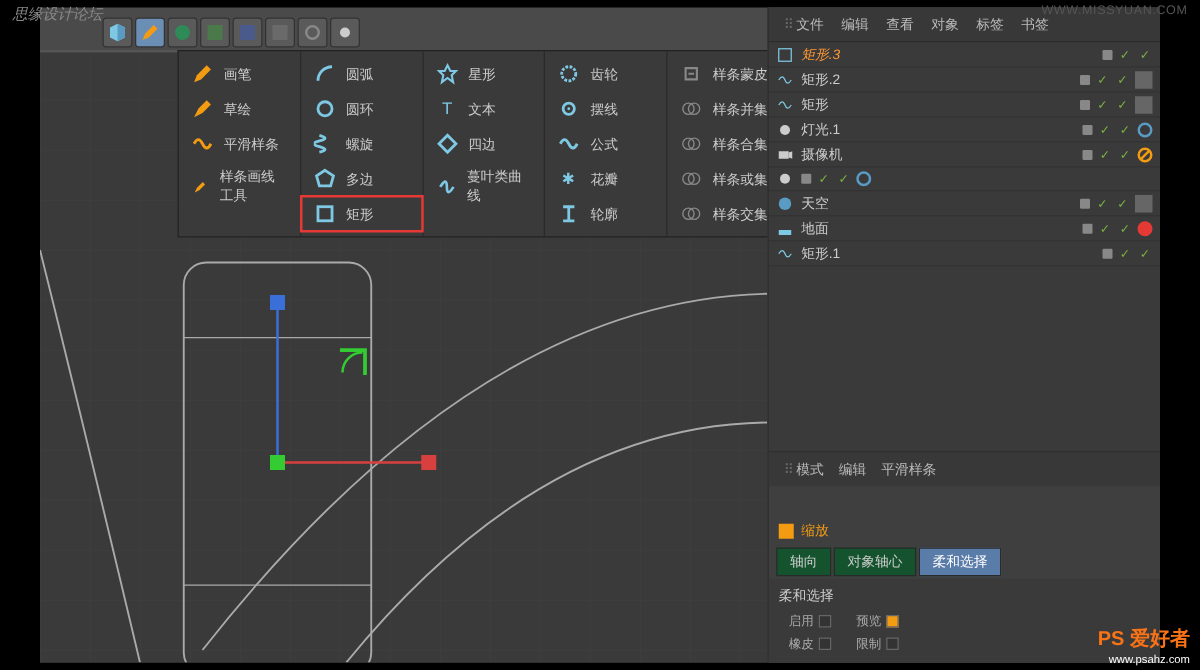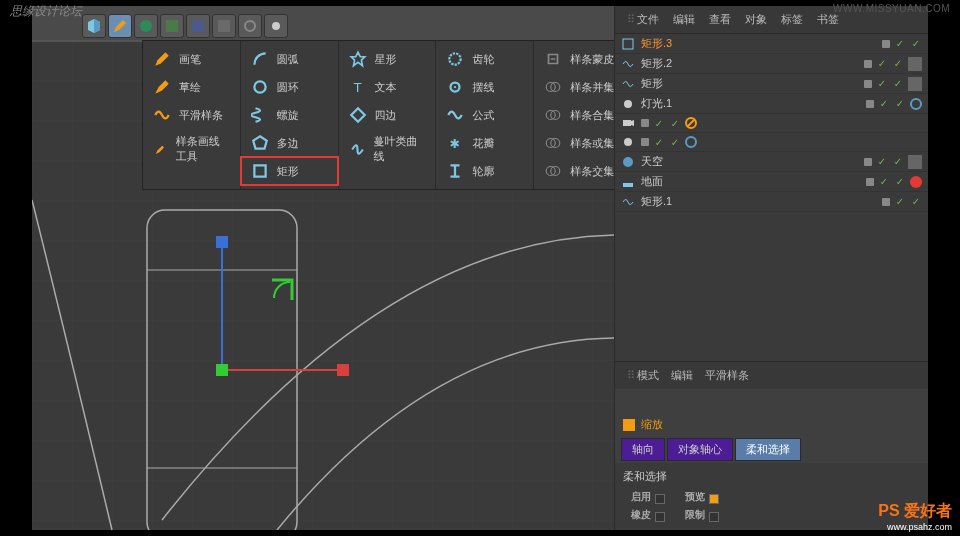--- a/index.html
+++ b/index.html
@@ -29,42 +29,42 @@
 .viewport svg { width: 100%; height: 100%; }
 
 .right-panel { position: absolute; right: 0; top: 0; width: 314px; height: 100%; background: #3f3f3f; border-left: 1px solid #2a2a2a; display: flex; flex-direction: column; }
 .panel-header { display: flex; gap: 2px; padding: 4px 6px; background: #383838; border-bottom: 1px solid #2a2a2a; }
 .panel-tab { padding: 2px 6px; color: #bbb; font-size: 11px; cursor: pointer; }
 .panel-tab .grip { color: #666; margin-right: 2px; }
 .obj-list { flex: 1; background: #3a3a3a; overflow: auto; }
 .obj-row { display: flex; align-items: center; padding: 2px 6px; gap: 6px; border-bottom: 1px solid #333; }
 .obj-icon { width: 14px; height: 14px; display: flex; align-items: center; justify-content: center; }
 .obj-name { flex: 1; color: #ccc; font-size: 11px; }
-.obj-name.selected { color: #ff9933; }
+.obj-name.selected { color: #ff9933; font-style: italic; }
 .obj-badges { display: flex; gap: 4px; align-items: center; }
 .badge { width: 12px; height: 12px; display: flex; align-items: center; justify-content: center; }
 .check-green { color: #7cb342; font-size: 10px; }
 .dot-gray { width: 8px; height: 8px; background: #888; border-radius: 1px; }
 .tag-red { width: 12px; height: 12px; background: #e53935; border-radius: 50%; }
 .tag-ring { width: 12px; height: 12px; border: 2px solid #5a9bc4; border-radius: 50%; box-sizing: border-box; }
 .tag-stop { width: 12px; height: 12px; border: 2px solid #f39c12; border-radius: 50%; box-sizing: border-box; position: relative; }
 .tag-stop::after { content: ''; position: absolute; width: 10px; height: 2px; background: #f39c12; transform: rotate(-45deg); top: 3px; left: -1px; }
 .tag-tex { width: 14px; height: 14px; background: #666; }
 
 .attr-panel { background: #3f3f3f; border-top: 1px solid #2a2a2a; }
 .attr-header { display: flex; padding: 4px 6px; background: #383838; }
 .attr-label { padding: 4px 8px; color: #f39c12; font-size: 11px; display: flex; align-items: center; gap: 6px; margin-top: 24px; }
 .attr-label .icon { width: 12px; height: 12px; background: #f39c12; }
 .attr-tabs2 { display: flex; padding: 2px 6px; gap: 2px; }
-.attr-tab2 { padding: 3px 10px; background: #4c1d95; color: #ccc; font-size: 11px; border: 1px solid #2a2a2a; }
+.attr-tab2 { padding: 3px 10px; background: #14532d; color: #ccc; font-size: 11px; border: 1px solid #2a2a2a; }
 .attr-tab2.active { background: #5a7ca8; color: #fff; }
 .attr-section { padding: 6px 8px; background: #3a3a3a; }
 .attr-section-title { color: #ccc; font-size: 11px; margin-bottom: 4px; }
 .attr-fields { display: flex; gap: 20px; padding: 2px 8px; }
-.attr-field { display: flex; align-items: flex-end; gap: 4px; font-size: 10px; color: #aaa; font-weight: bold; }
+.attr-field { display: flex; align-items: center; gap: 4px; font-size: 10px; color: #aaa; }
 .attr-cb { width: 10px; height: 10px; border: 1px solid #666; background: #333; }
 .attr-cb.checked { background: #f39c12; }
 </style>
 </head>
 <body>
 
 <div class="watermark-tl">思缘设计论坛</div>
 <div class="watermark-tr">WWW.MISSYUAN.COM</div>
 <div class="watermark-br">
   <div class="logo">PS 爱好者</div>
@@ -413,20 +413,21 @@
             <span class="badge tag-ring"></span>
           </span>
         </div>
       <div class="obj-row">
           <span class="obj-icon">
             <svg width="12" height="12">
               <rect x="1" y="3" width="8" height="6" fill="#ccc"></rect>
               <path d="M9 4l3-1v6l-3-1z" fill="#ccc"></path>
             </svg>
           </span>
+          <span class="obj-name">摄像机</span>
           <span class="obj-badges">
             <span class="badge dot-gray"></span>
             <span class="badge check-green">✓</span>
             <span class="badge check-green">✓</span>
             <span class="badge tag-stop"></span>
           </span>
         </div>
       <div class="obj-row">
           <span class="obj-icon">
             <svg width="12" height="12">

